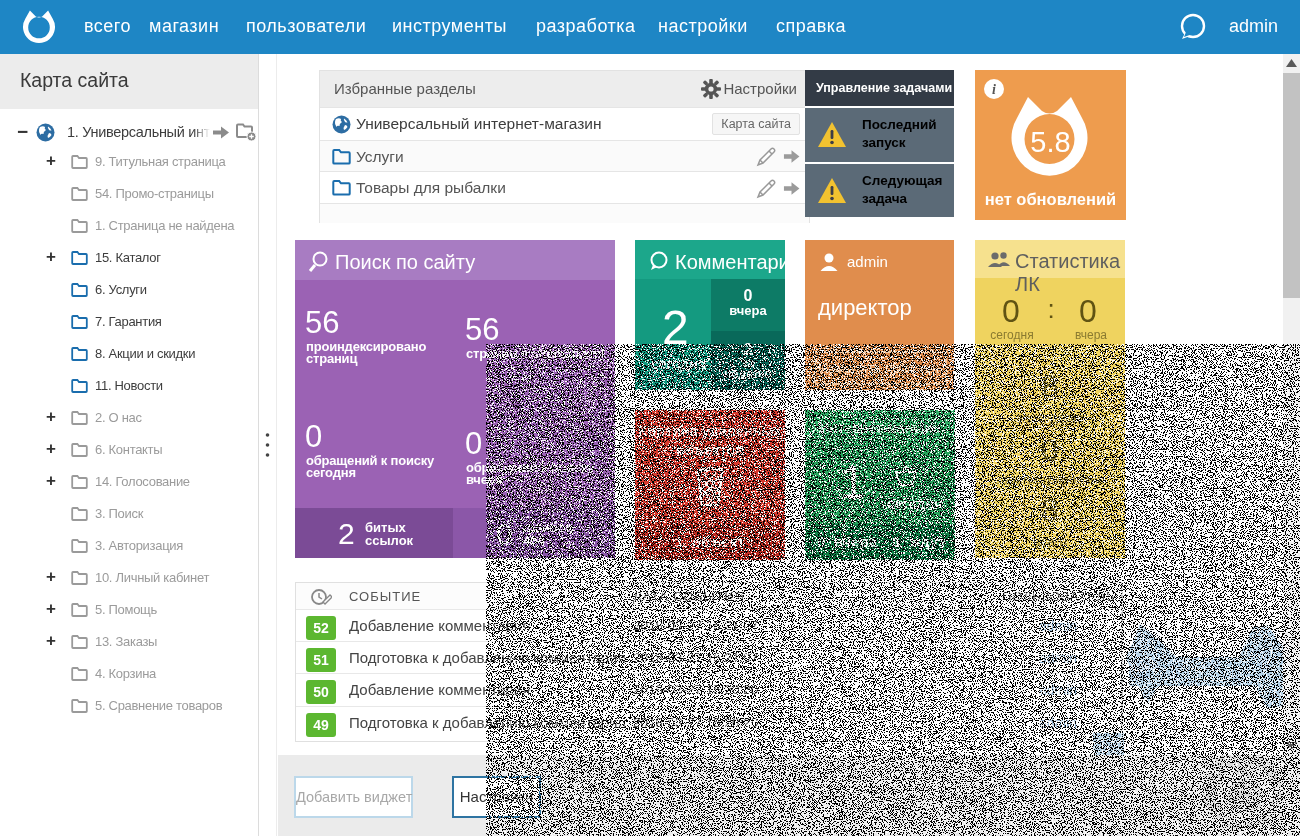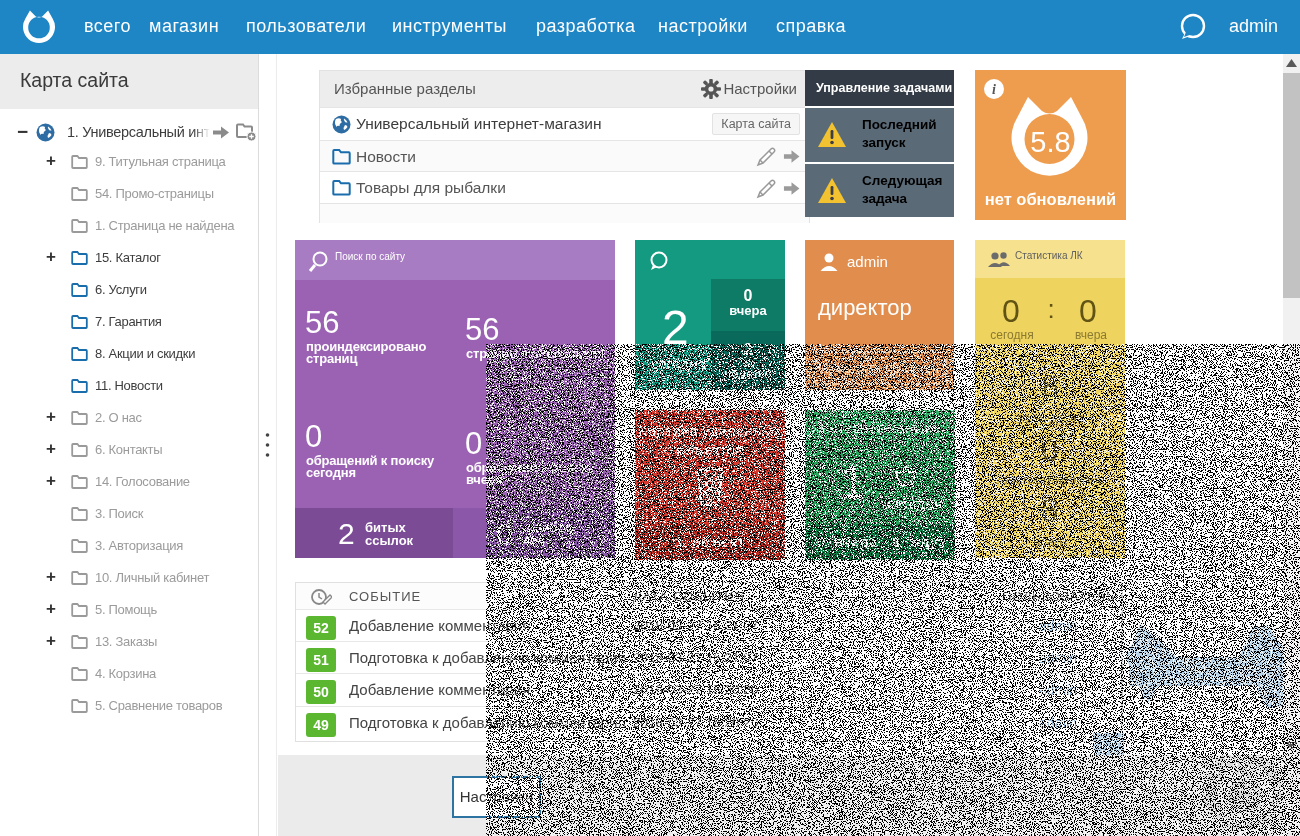--- a/index.html
+++ b/index.html
@@ -39,21 +39,21 @@
   #task .row .txt { position:absolute; left:57px; top:8px; color:#000000; font-size:13.5px; font-weight:bold; line-height:18px; }
 
   
   #upd { position:absolute; left:975px; top:70px; width:151px; height:150px; background:#ee9c4e; }
   #upd .ver { position:absolute; left:0; top:56px; width:100%; text-align:center; color:#fff; font-size:29px; }
   #upd .nf  { position:absolute; left:0; top:120px; width:100%; text-align:center; color:#fff; font-size:16.5px; font-weight:bold; }
 
   
   .tile { position:absolute; color:#fff; }
   .tile .thdr { position:absolute; left:0; top:0; width:100%; height:38px; }
-  .tile .thdr span { position:absolute; left:40px; top:10px; font-size:10px; }
+  .tile .thdr span { position:absolute; left:40px; top:10px; font-size:20px; }
 
   
   #events { position:absolute; left:295px; top:582px; width:828px; height:160px; border:1px solid #e0e0e0; border-right:2px solid #c8c8c8; background:#fff; }
   #events .hrow { position:absolute; left:0; top:0; width:100%; height:26px; background:#fcfcfc; }
   #events .cell { position:absolute; font-size:13px; color:#555; }
   .erow { position:absolute; left:0; width:100%; height:32px; border-top:1px solid #e8e8e8; }
   .badge { position:absolute; left:10px; top:6px; width:30px; height:24px; background:#5cb730; color:#fff;
            font-size:14px; font-weight:bold; text-align:center; line-height:24px; border-radius:3px; }
   .etxt { position:absolute; left:53px; top:7px; font-size:15px; color:#444; white-space:nowrap; }
   .edate { position:absolute; left:337px; top:8px; font-size:13.5px; color:#555; }
@@ -126,21 +126,21 @@
         <path d="M12 3.5 Q14.5 5 15.5 7.5 Q13 8 12.5 6 Q11.5 4.5 12 3.5 Z" fill="#fff"></path>
         <path d="M13 10 Q15 10 15.5 12 Q14 14.5 12 15 Q11 12.5 13 10 Z" fill="#fff"></path>
       </svg>
       <span class="t" style="color:#3d3d3d">Универсальный интернет-магазин</span>
       <span class="kbtn">Карта сайта</span>
     </div>
     <div class="frow" style="top:69px;height:31px;background:#fafafa">
       <svg class="abs" style="left:12px;top:8px" width="19" height="16" viewBox="0 0 19 16">
         <path d="M1.3 3.5 L1.3 13.7 Q1.3 14.6 2.2 14.6 L16.8 14.6 Q17.7 14.6 17.7 13.7 L17.7 4.2 Q17.7 3.3 16.8 3.3 L9 3.3 L7.2 1.1 L2.2 1.1 Q1.3 1.1 1.3 2 Z" fill="none" stroke="#1a6dad" stroke-width="2"></path>
       </svg>
-      <span class="t" style="color:#555">Новости</span>
+      <span class="t" style="color:#555">Услуги</span>
       <svg class="abs" style="right:32px;top:5px" width="22" height="22" viewBox="0 0 22 22">
         <g stroke="#999" stroke-width="1.5" fill="#fff">
           <path d="M3 19 L5 14 L16 3 Q17.5 1.5 19 3 Q20.5 4.5 19 6 L8 17 Z"></path>
           <path d="M14 5 L17 8"></path>
             <path d="M5 14 L8 17"></path>
         </g>
       </svg>
       <svg class="abs" style="right:9px;top:8px" width="17" height="15" viewBox="0 0 18 15">
         <path d="M1 5 L9 5 L9 0.8 L17.4 7.5 L9 14.2 L9 10 L1 10 Z" fill="#9b9b9b"></path>
       </svg>
@@ -219,20 +219,23 @@
       <span class="abs" style="left:43px;top:11px;font-size:30px;line-height:30px">2</span>
       <span class="abs" style="left:70px;top:13px;font-size:13px;font-weight:bold;line-height:13.4px">битых<br>ссылок</span>
     </div>
     <div class="abs" style="left:158px;top:268px;width:162px;height:50px;background:#8b57a8">
       <span class="abs" style="left:43px;top:11px;font-size:30px;line-height:30px">0</span>
       <span class="abs" style="left:70px;top:13px;font-size:13px;font-weight:bold;line-height:13.4px">ошибок<br>404</span>
     </div>
   </div>
 
   <div class="tile" id="teal" style="left:635px;top:240px;width:150px;height:150px;background:#149a80">
+    <div class="thdr" style="background:#1ca78b;height:39px">
+        <span style="top:11px">Комментарии</span>
+      </div>
     <svg class="abs" style="left:13px;top:11px" width="22" height="22" viewBox="0 0 22 22">
       <circle cx="11" cy="9" r="7.5" fill="none" stroke="#fff" stroke-width="2"></circle>
       <path d="M5 14 L3 19 L9 16 Z" fill="#fff"></path>
     </svg>
     <div class="abs" style="left:27px;top:64px;font-size:48px;line-height:48px">2</div>
     <div class="abs" style="left:16px;top:116px;font-size:14px;font-weight:bold">сегодня</div>
     <div class="abs" style="left:76px;top:39px;width:74px;height:52px;background:#0d7b66;text-align:center">
       <div style="margin-top:9px;font-size:16px;font-weight:bold;line-height:16px">0</div>
       <div style="font-size:13px;font-weight:bold;line-height:14px">вчера</div>
     </div>
@@ -342,20 +345,21 @@
   <div id="banner">
     <svg width="200" height="180" viewBox="0 0 200 180">
       <path d="M36 76 L50 42 L62 52 L87 76 L57 122 Z" fill="#b9d4e8"></path>
       <rect x="39" y="75" width="155" height="29" fill="#b9d4e8"></rect>
       <path d="M149 76 L163 45 L178 44 L194 66 L194 124 L177 126 Z" fill="#b9d4e8"></path>
       <rect x="3" y="151" width="31" height="25" fill="#b9d4e8"></rect>
     </svg>
   </div>
 
   <div id="footer">
+    <div class="fbtn" id="btn1">Добавить виджет</div>
     <div class="fbtn" id="btn2">Настройки</div>
     <svg class="abs" style="left:924px;top:0px" width="80" height="81" viewBox="0 0 80 81">
       <circle cx="40" cy="35" r="40" fill="#dadada"></circle>
       <g transform="translate(13,7) scale(0.72)">
         <path fill="#ebebeb" fill-rule="evenodd" d="M10 27 L21 6 L35 20 Q42.5 25 50 20 L64 6 L75 27 A38 38 0 1 1 10 27 Z M17.5 48 a25 25 0 1 0 50 0 a25 25 0 1 0 -50 0 Z"></path>
       </g>
     </svg>
   </div>
 
   <div id="sbar">

